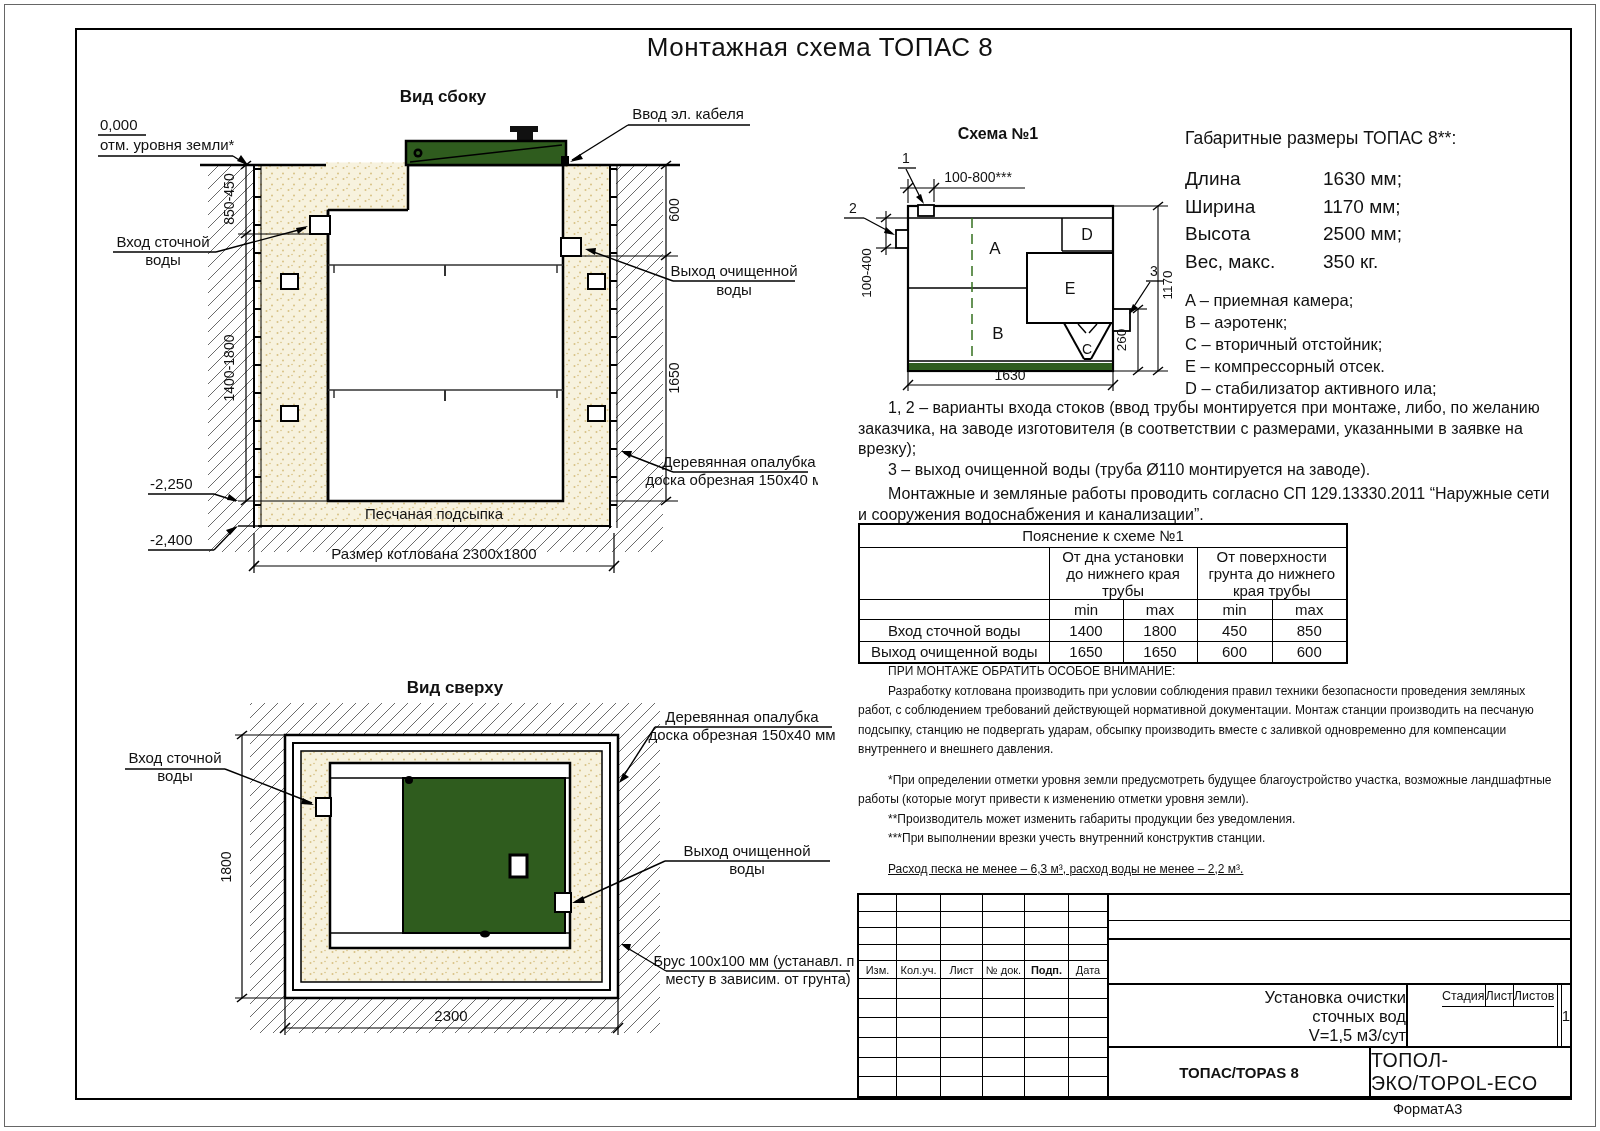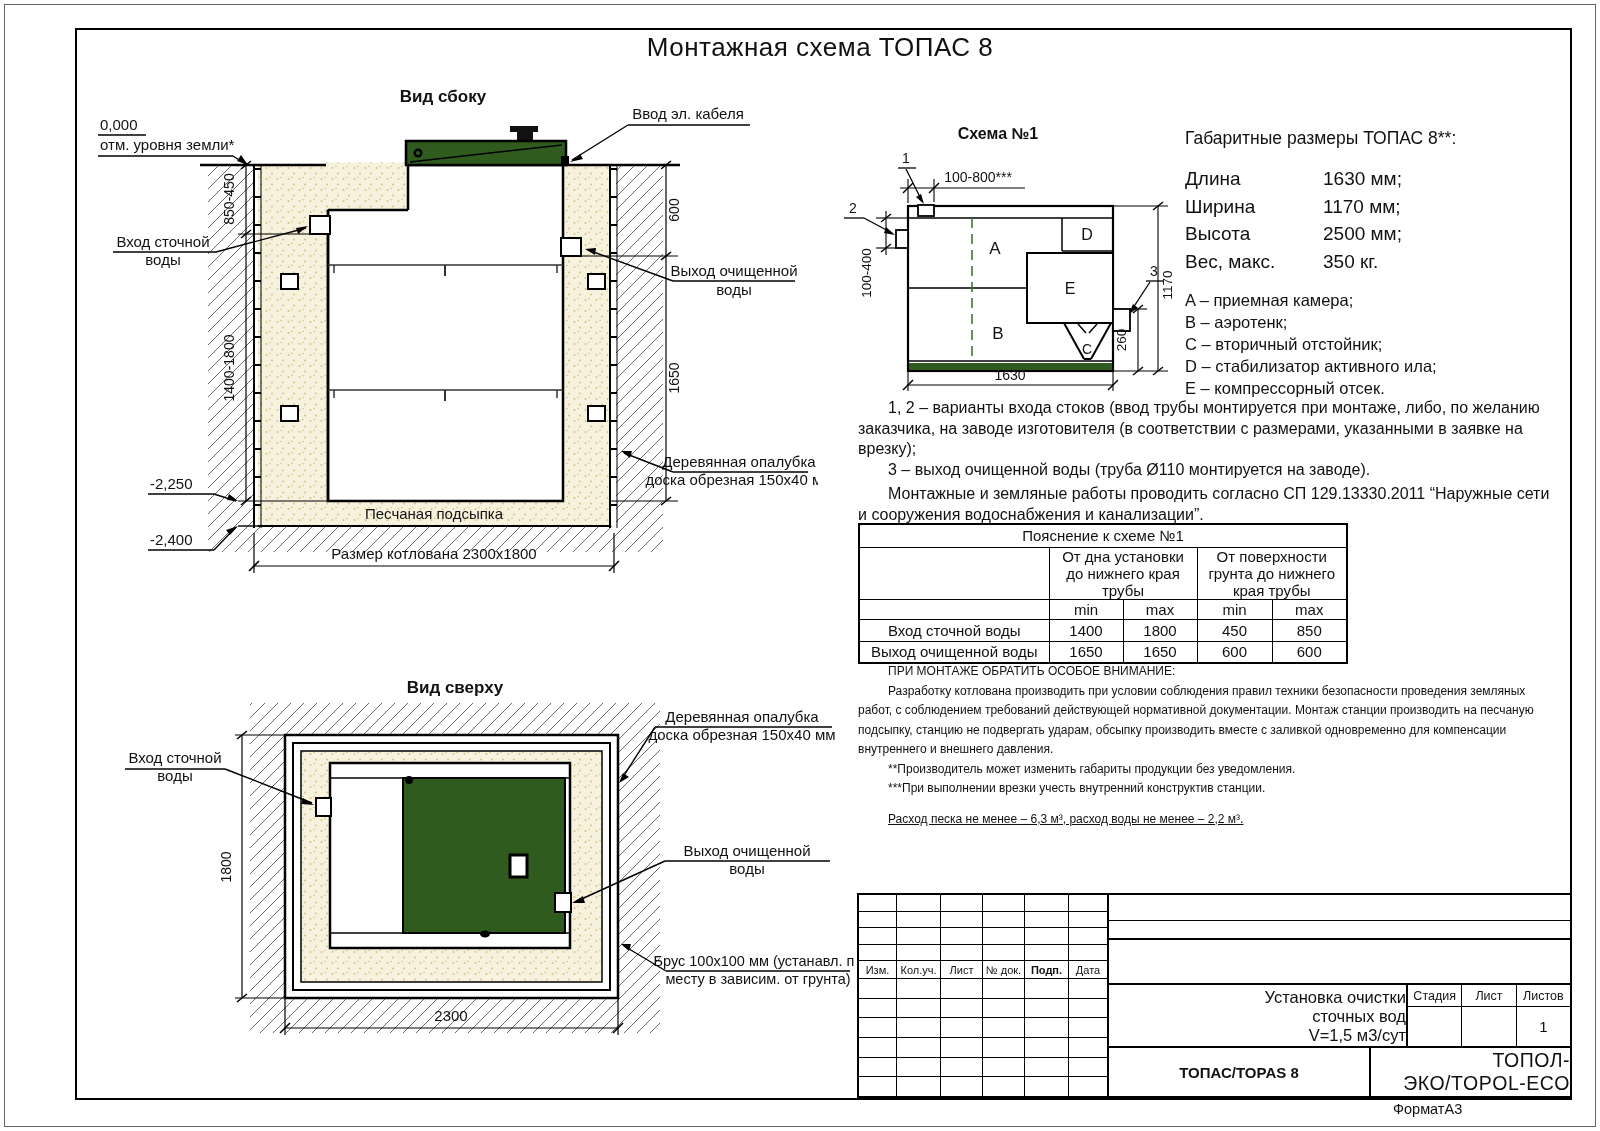--- a/index.html
+++ b/index.html
@@ -51,26 +51,26 @@
         display:flex;align-items:center;justify-content:center;font-size:11px;}
   .tb-c:last-child{border-right:none;}
   .c1{width:38px;}.c2{width:44px;}.c3{width:42px;}.c4{width:42px;}.c5{width:44px;font-weight:bold;}.c6{flex:1;}
   .tb-right{flex:1;display:flex;flex-direction:column;box-sizing:border-box;}
   .tbr1{height:25px;border-bottom:1.6px solid #000;}
   .tbr2{height:17px;border-bottom:2px solid #000;}
   .tbr3{height:43px;border-bottom:2px solid #000;}
   .tbr4{height:63px;border-bottom:2px solid #000;display:flex;box-sizing:border-box;}
   .proj{width:299px;border-right:2px solid #000;box-sizing:border-box;text-align:right;
         font-size:16.5px;line-height:19px;padding-top:3px;}
-  .stages{flex:1;display:flex;flex-direction:column;}
+  .stages{flex:1;display:flex;flex-direction:row;padding-left:34px;}
   .st-head{display:flex;height:22px;border-bottom:1.6px solid #000;box-sizing:border-box;}
   .st-c{flex:1;border-right:1.6px solid #000;display:flex;align-items:center;justify-content:center;font-size:12.5px;box-sizing:border-box;}
   .st-c:last-child{border-right:none;}
   .st-vals{flex:1;display:flex;}
-  .tbr5{flex:1;display:flex;text-align:right;}
+  .tbr5{flex:1;display:flex;}
   .model{width:262px;border-right:2px solid #000;box-sizing:border-box;font-weight:bold;font-size:15px;
          display:flex;align-items:center;justify-content:center;}
   .company{flex:1;font-size:19.5px;letter-spacing:.5px;display:flex;align-items:center;justify-content:center;}
   .format{left:1393px;top:1101px;font-size:14.5px;display:flex;}
 </style>
 </head>
 <body>
 
 <div class="sheet">
   <div class="sheet-edge"></div>
@@ -436,22 +436,22 @@
       <span>2500 мм;</span>
     </div>
     <div class="spec-row">
       <span class="spec-label">Вес, макс.</span>
       <span>350 кг.</span>
     </div>
     <div class="legend">
       <div>A – приемная камера;</div>
       <div>B – аэротенк;</div>
       <div>C – вторичный отстойник;</div>
+      <div>E – компрессорный отсек.</div>
       <div>D – стабилизатор активного ила;</div>
-      <div>E – компрессорный отсек.</div>
     </div>
   </div>
 
   <div class="abs notes">
     <p>1, 2 – варианты входа  стоков (ввод трубы монтируется при монтаже, либо, по желанию заказчика, на заводе изготовителя (в соответствии с размерами, указанными в заявке на врезку);</p>
     <p>3 – выход очищенной воды (труба Ø110 монтируется на заводе).</p>
     <p class="gap">Монтажные и земляные работы проводить согласно СП 129.13330.2011 “Наружные сети и сооружения водоснабжения и канализации”.</p>
   </div>
 
   <div class="abs exp-table">
@@ -493,20 +493,21 @@
         <td>600</td>
         <td>600</td>
       </tr>
     </tbody>
       </table>
   </div>
 
   <div class="abs attention">
     <p>ПРИ МОНТАЖЕ ОБРАТИТЬ ОСОБОЕ ВНИМАНИЕ:</p>
     <p>Разработку котлована производить при условии соблюдения правил техники безопасности проведения земляных работ, с соблюдением требований действующей нормативной документации. Монтаж станции производить на песчаную подсыпку, станцию не подвергать ударам, обсыпку производить вместе с заливкой одновременно для компенсации внутреннего и внешнего давления.</p>
+    <p class="gap">*При определении отметки уровня земли предусмотреть будущее благоустройство участка, возможные ландшафтные работы (которые могут привести к изменению отметки уровня земли).</p>
     <p>**Производитель может изменить габариты продукции без уведомления.</p>
     <p>***При выполнении врезки учесть внутренний конструктив станции.</p>
     <p class="gap"><span class="underl">Расход песка не менее – 6,3 м³, расход воды не менее – 2,2 м³.</span></p>
   </div>
 
   <div class="abs tblock">
     <div class="tb-left">
       <div class="tb-row h16">
           <div class="tb-c c1"></div>
           <div class="tb-c c2"></div>

